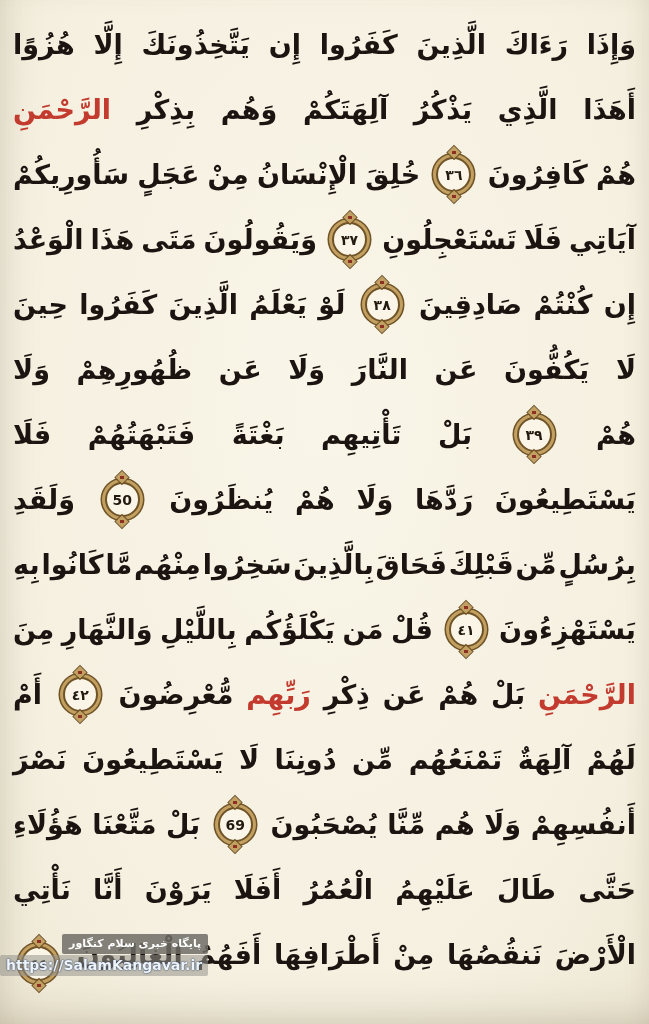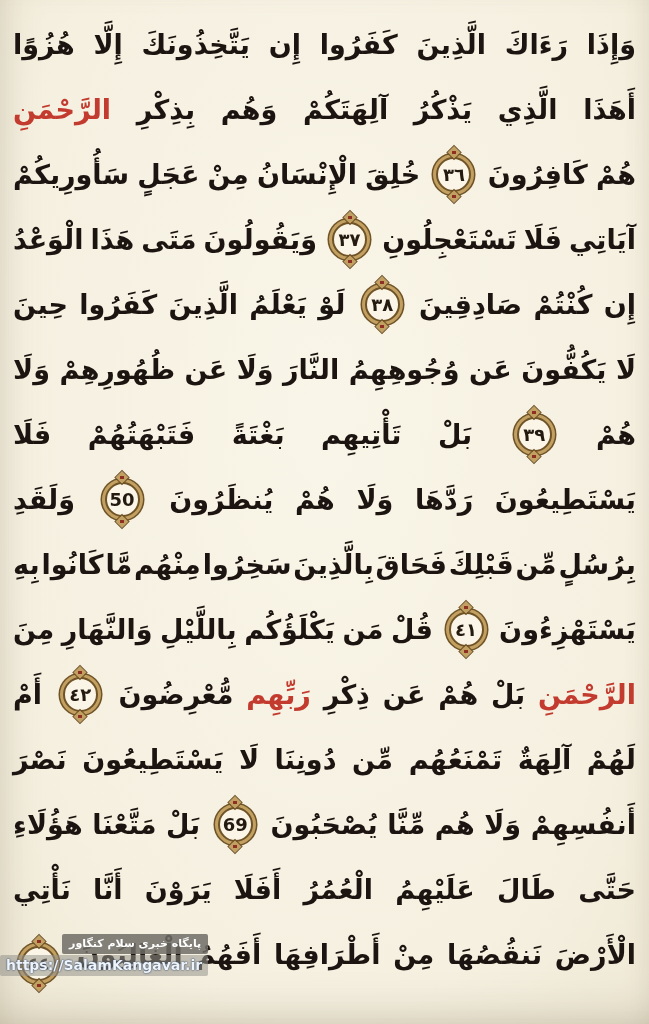--- a/index.html
+++ b/index.html
@@ -50,21 +50,21 @@
     content:"";
     position:absolute;left:50%;
     width:9px;height:9px;
     background:radial-gradient(circle at 50% 50%, #8d2f23 0 1.8px, #c2a061 1.9px);
     border:1.5px solid #6f5226;
     transform:translateX(-50%) rotate(45deg);
   }
   .medallion::before{top:-12px;}
   .medallion::after{bottom:-12px;}
   .vnum{
-    font-size:18px;
+    font-size:14px;
     font-weight:700;
     color:#241a10;
     line-height:1;
   }
   .line:last-child .medallion{transform:translateY(9px);}
   .watermark{
     position:absolute;
     left:0;top:934px;
     display:flex;
     flex-direction:column;
@@ -152,21 +152,20 @@
         <span class="word">لَوْ</span>
         <span class="word">يَعْلَمُ</span>
         <span class="word">الَّذِينَ</span>
         <span class="word">كَفَرُوا</span>
         <span class="word">حِينَ</span>
       </div>
       <div class="line">
         <span class="word">لَا</span>
         <span class="word">يَكُفُّونَ</span>
         <span class="word">عَن</span>
-        <span class="word">وُجُوهِهِمُ</span>
         <span class="word">النَّارَ</span>
         <span class="word">وَلَا</span>
         <span class="word">عَن</span>
         <span class="word">ظُهُورِهِمْ</span>
         <span class="word">وَلَا</span>
       </div>
       <div class="line">
         <span class="word">هُمْ</span>
         <span class="medallion">
           <span class="vnum">٣٩</span>

